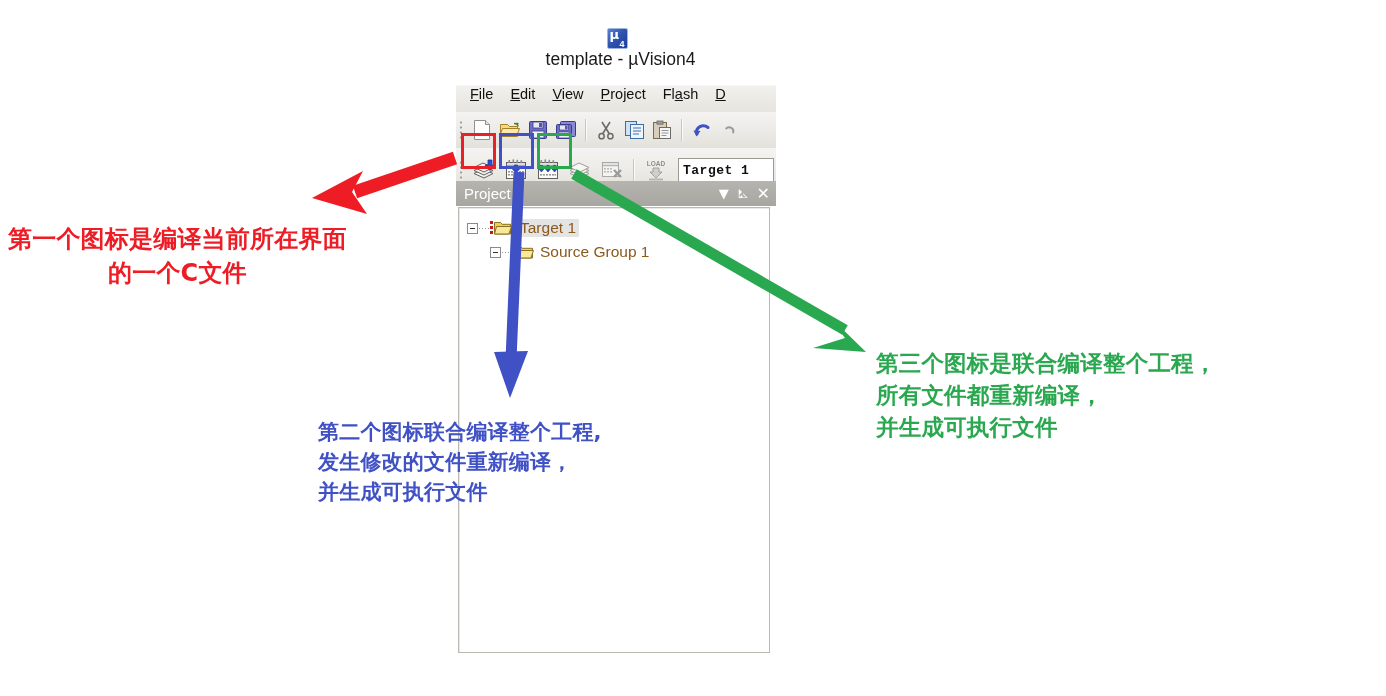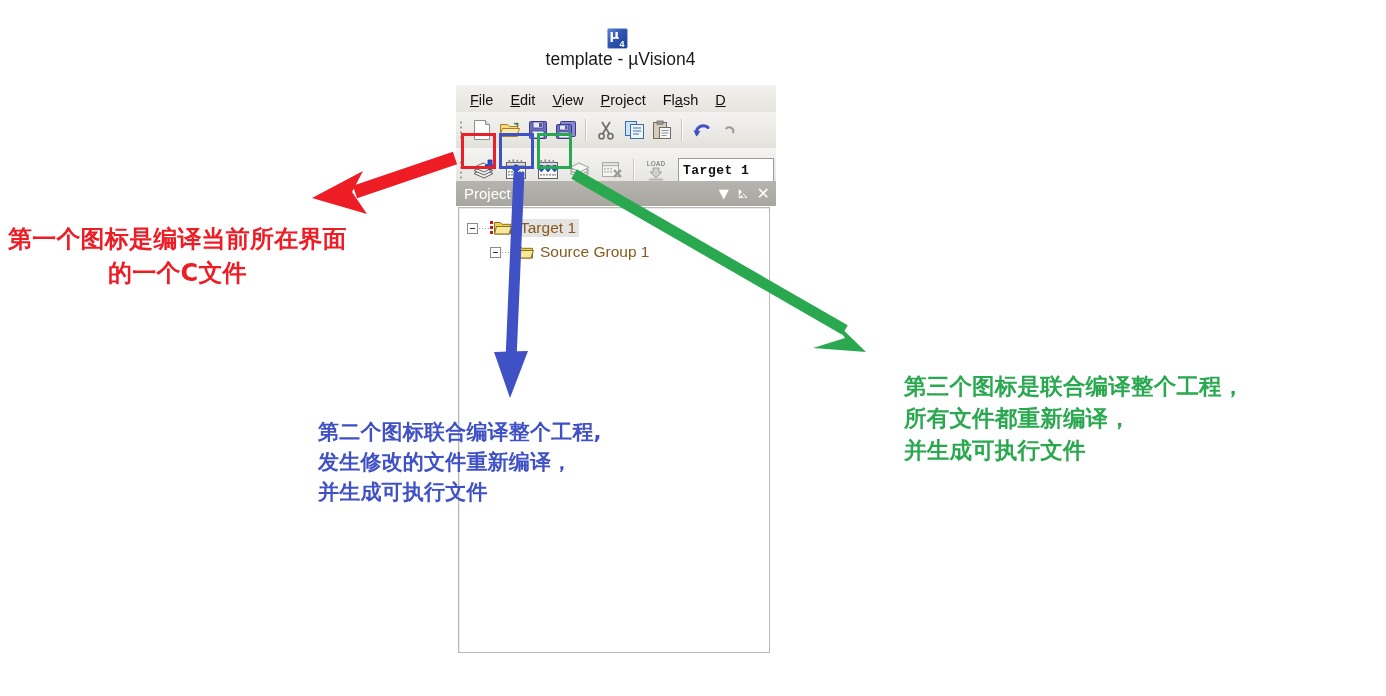--- a/index.html
+++ b/index.html
@@ -70,21 +70,20 @@
   }
 
   
   .menubar {
     position: absolute;
     left: 0; top: 57px;
     width: 320px; height: 27px;
     background: linear-gradient(to bottom,#f2f1ee 0%,#eceae5 50%,#e6e4de 100%);
     border-top: 1px solid #f7f6f4;
     display: flex;
-    align-items: center;
     overflow: hidden;
   }
   .menu-item {
     font-size: 14.5px;
     color: #111;
     padding: 0 3px;
     margin-left: 11px;
     white-space: nowrap;
     font-family: "Liberation Sans", sans-serif;
   }
@@ -260,25 +259,24 @@
     letter-spacing: 0.2px;
     text-align: center;
   }
   #anno-blue {
     left: 318px; top: 418px;
     font-size: 21px;
     color: #3f51c5;
     letter-spacing: 0.2px;
   }
   #anno-green {
-    left: 876px; top: 371px;
+    left: 876px; top: 348px;
     font-size: 22.5px;
     color: #2aa84f;
     letter-spacing: 0.2px;
-    margin-left: 28px;
   }
 
   .arrow-layer {
     position: absolute;
     left: 0; top: 0;
     width: 1386px; height: 696px;
     pointer-events: none;
   }
 </style>
 </head>

